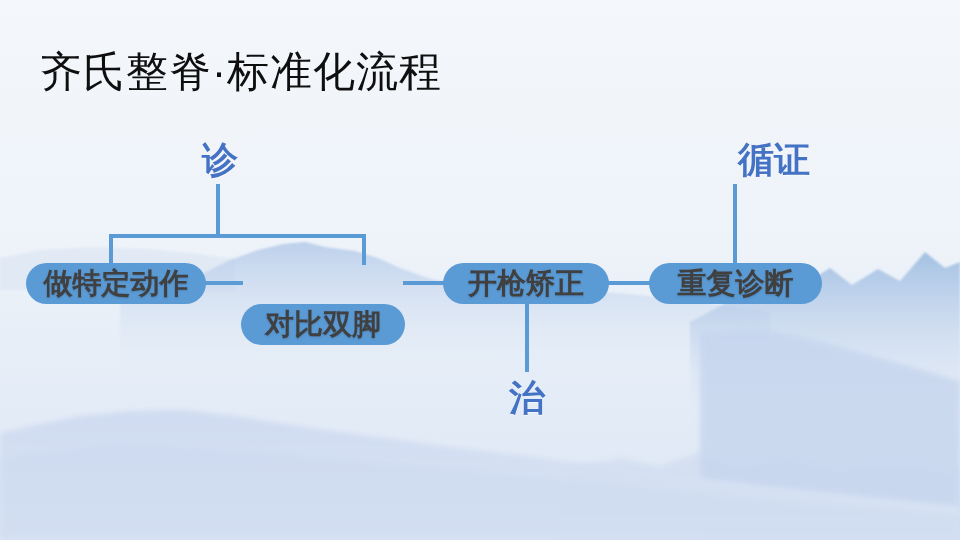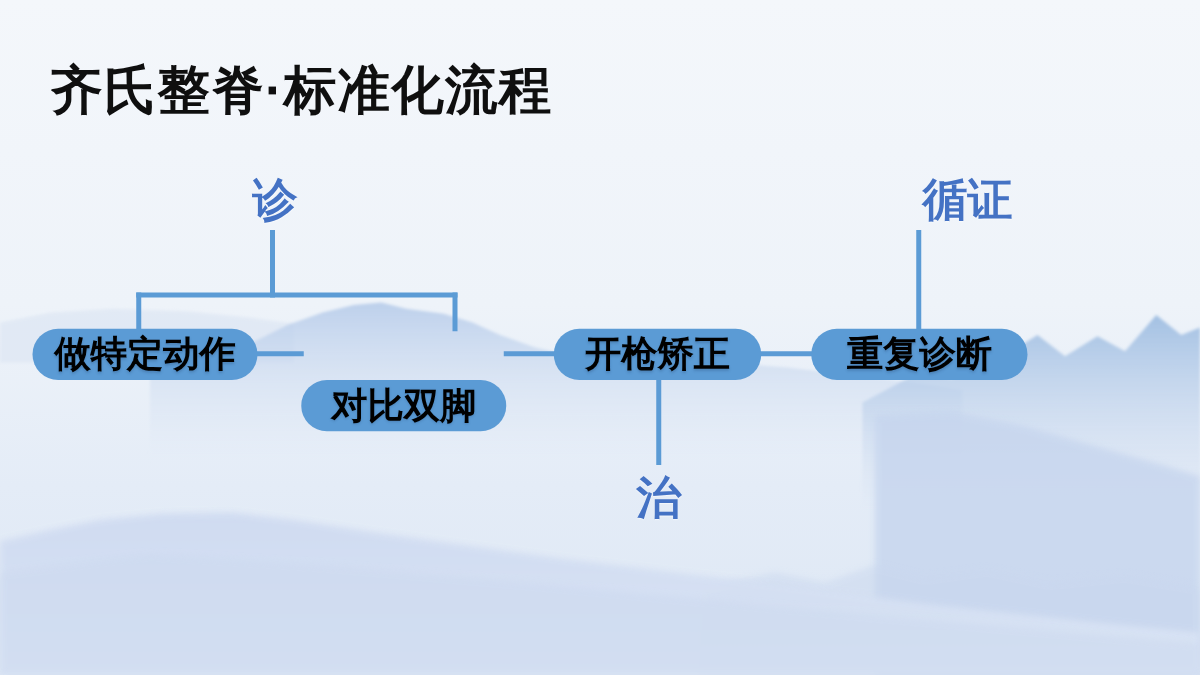--- a/index.html
+++ b/index.html
@@ -12,21 +12,21 @@
   #slide {
     position: absolute; inset: 0;
     width: 960px; height: 540px;
   }
   #bg-svg { position: absolute; inset: 0; z-index: 0; }
 
   .title {
     position: absolute;
     left: 40px; top: 44px;
     font-size: 42px;
-    font-weight: 700;
+    font-weight: 400;
     letter-spacing: 1px;
     color: #0f0f0f;
     z-index: 3;
     white-space: nowrap;
   }
 
   .stage-label {
     position: absolute;
     font-size: 36px;
     font-weight: 800;
@@ -47,21 +47,21 @@
   }
   .v { width: 4px; }
   .h { height: 4px; }
 
   .step-box {
     position: absolute;
     top: 263px;
     height: 41px;
     border-radius: 21px;
     background: #5b9bd5;
-    color: #000000;
+    color: #404040;
     font-size: 29px;
     font-weight: 800;
     display: flex;
     align-items: center;
     justify-content: center;
     z-index: 3;
     white-space: nowrap;
     text-shadow: 0 1px 2px rgba(30,60,100,0.25);
   }
   .step-1 { left: 26px;  width: 180px; }

